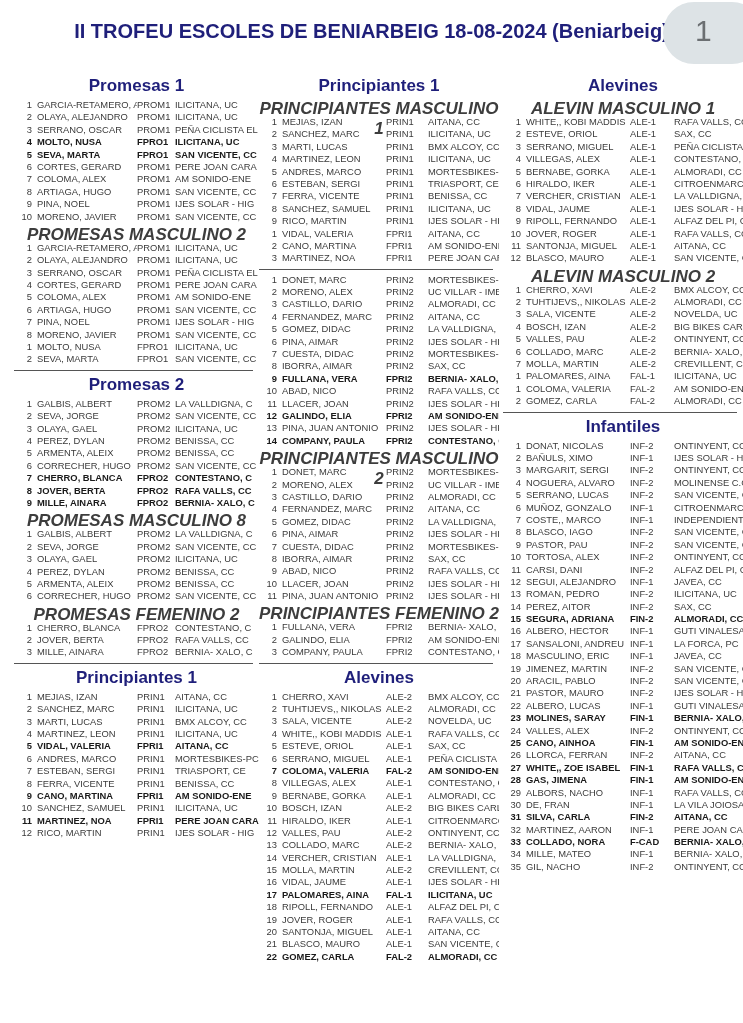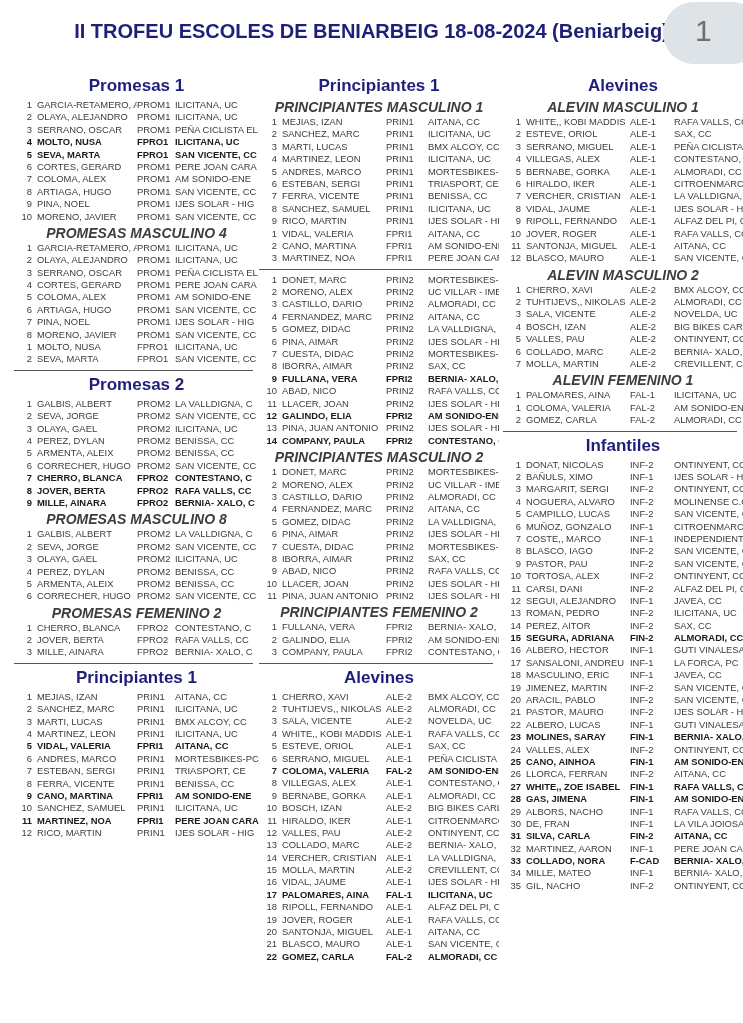--- a/index.html
+++ b/index.html
@@ -5,21 +5,21 @@
   html, body { margin:0; padding:0; background:#ffffff; }
   body { width:743px; height:1023px; position:relative; overflow:hidden; font-family:"Liberation Sans", sans-serif; color:#3a3a3a; }
   .title { position:absolute; left:0; width:743px; top:20px; text-align:center; font-weight:bold; font-size:20px; color:#1f1f7a; }
   .badge { position:absolute; right:-20px; top:2px; width:100px; height:62px; border-radius:31px; background:#dde3e6; }
   .badge span { position:absolute; left:32px; top:12px; font-size:30px; color:#6b6f72; }
   .col { position:absolute; top:48px;margin-top:26px; }
   .col1 { left:14px; width:245px; }
   .col2 { left:259px; width:240px; }
   .col3 { left:503px; width:240px; }
   .h1 { text-align:center; font-weight:bold; font-size:17px; color:#1f1f7a; margin:2px 0 3px; height:20px; }
-  .h2 { text-align:center; font-weight:bold; font-style:italic; font-size:14px; color:#3d3d3d; margin:2px 0 1px; height:16px; }
+  .h2 { text-align:center; font-weight:bold; font-style:italic; font-size:17px; color:#3d3d3d; margin:2px 0 1px; height:16px; }
   .row { display:flex; font-size:9.4px; line-height:12.4px; height:12.4px; white-space:nowrap; }
   .row.b { font-weight:bold; color:#1a1a1a; }
   .n { width:18px; text-align:right; padding-right:5px; flex:none; }
   .nm { width:100px; flex:none; overflow:hidden; }
   .ct { width:38px; flex:none; }
   .cl { flex:1; overflow:hidden; }
   .col2 .nm { width:104px; } .col2 .ct { width:42px; }
   .col3 .nm { width:104px; } .col3 .ct { width:44px; }
   .rule { border-top:1.5px solid #555; margin:4px 6px 4px 0; }
 </style>
@@ -86,21 +86,21 @@
       <span class="nm">PINA, NOEL</span>
       <span class="ct">PROM1</span>
       <span class="cl">IJES SOLAR - HIG</span>
     </div>
     <div class="row">
       <span class="n">10</span>
       <span class="nm">MORENO, JAVIER</span>
       <span class="ct">PROM1</span>
       <span class="cl">SAN VICENTE, CC</span>
     </div>
-    <div class="h2">PROMESAS MASCULINO 4</div>
+    <div class="h2">PROMESAS MASCULINO 2</div>
     <div class="row">
       <span class="n">1</span>
       <span class="nm">GARCIA-RETAMERO, A</span>
       <span class="ct">PROM1</span>
       <span class="cl">ILICITANA, UC</span>
     </div>
     <div class="row">
       <span class="n">2</span>
       <span class="nm">OLAYA, ALEJANDRO</span>
       <span class="ct">PROM1</span>
@@ -833,21 +833,20 @@
       <span class="nm">COLLADO, MARC</span>
       <span class="ct">ALE-2</span>
       <span class="cl">BERNIA- XALO, C</span>
     </div>
     <div class="row">
       <span class="n">7</span>
       <span class="nm">MOLLA, MARTIN</span>
       <span class="ct">ALE-2</span>
       <span class="cl">CREVILLENT, CC</span>
     </div>
-    <div class="h2">ALEVIN FEMENINO 1</div>
     <div class="row">
       <span class="n">1</span>
       <span class="nm">PALOMARES, AINA</span>
       <span class="ct">FAL-1</span>
       <span class="cl">ILICITANA, UC</span>
     </div>
     <div class="row">
       <span class="n">1</span>
       <span class="nm">COLOMA, VALERIA</span>
       <span class="ct">FAL-2</span>
@@ -880,21 +879,21 @@
       <span class="cl">ONTINYENT, CC</span>
     </div>
     <div class="row">
       <span class="n">4</span>
       <span class="nm">NOGUERA, ALVARO</span>
       <span class="ct">INF-2</span>
       <span class="cl">MOLINENSE C.C.</span>
     </div>
     <div class="row">
       <span class="n">5</span>
-      <span class="nm">CAMPILLO, LUCAS</span>
+      <span class="nm">SERRANO, LUCAS</span>
       <span class="ct">INF-2</span>
       <span class="cl">SAN VICENTE, CC</span>
     </div>
     <div class="row">
       <span class="n">6</span>
       <span class="nm">MUÑOZ, GONZALO</span>
       <span class="ct">INF-1</span>
       <span class="cl">CITROENMARCO</span>
     </div>
     <div class="row">

